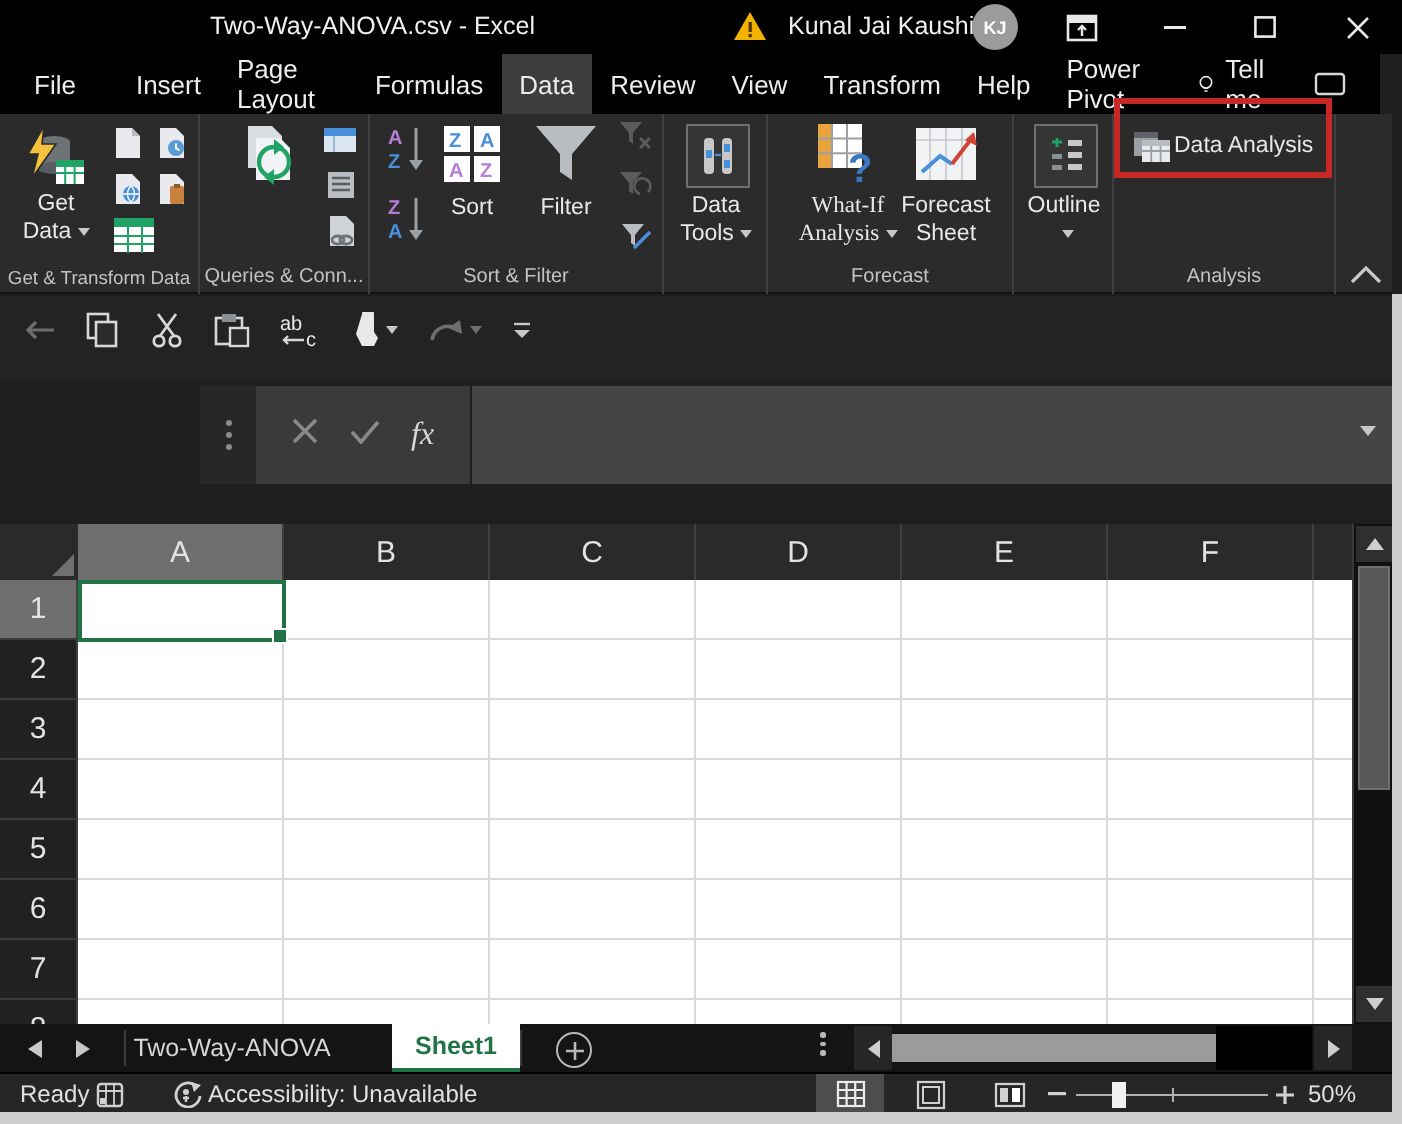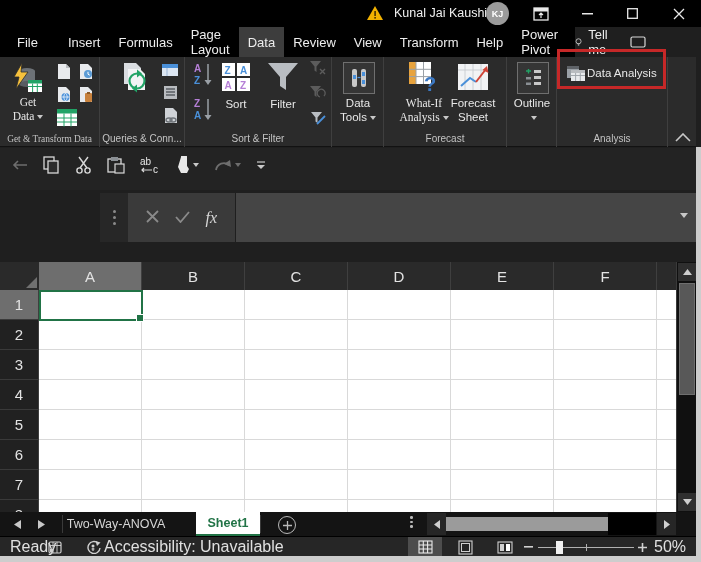--- a/index.html
+++ b/index.html
@@ -7,21 +7,21 @@
        font-family:"Liberation Sans",sans-serif;-webkit-font-smoothing:antialiased;}
   .abs{position:absolute;box-sizing:border-box;}
   
   .titlebar{left:0;top:0;width:701px;height:27px;background:#000;color:#f0f0f0;font-size:12.5px;}
   .titlebar .title{position:absolute;left:105px;top:6px;}
   .titlebar .user{position:absolute;left:394px;top:6px;}
   .avatar{position:absolute;left:486px;top:2px;width:23px;height:23px;border-radius:50%;
           background:#9b9b9b;color:#fff;font-size:9px;font-weight:bold;display:flex;align-items:center;justify-content:center;}
   .wc{position:absolute;top:0;width:34px;height:27px;display:flex;align-items:center;justify-content:center;}
   
-  .menubar{left:0;top:27px;width:575px;height:30px;background:#000;display:flex;align-items:stretch;color:#ededed;font-size:13px;}
+  .menubar{left:0;top:27px;width:690px;height:30px;background:#000;display:flex;align-items:stretch;color:#ededed;font-size:13px;}
   .mitem{display:flex;align-items:center;padding:0 9px;cursor:default;}
   .mitem.active{background:#3d3d3d;}
   .tellme{display:flex;align-items:center;gap:6px;padding:0 8px;justify-content:space-between;}
   .menuspacer{flex:1;}
   
   .ribbon{left:0;top:57px;width:696px;height:90px;background:#2b2b2b;border-bottom:1px solid #121212;}
   .rgroup{position:absolute;top:0;height:90px;border-right:1px solid #3f3f3f;box-sizing:border-box;}
   .glabel{position:absolute;bottom:3px;left:0;right:0;text-align:center;font-size:10px;color:#c3c3c3;white-space:nowrap;}
   .biglabel{position:absolute;text-align:center;color:#e8e8e8;font-size:11.5px;line-height:14px;white-space:nowrap;}
   .caret{display:inline-block;width:0;height:0;border-left:3px solid transparent;border-right:3px solid transparent;
@@ -75,38 +75,39 @@
   .tab{position:absolute;top:0;height:24px;display:flex;align-items:center;justify-content:center;}
   .tab.active{background:#fff;color:#217346;font-weight:bold;border-bottom:2px solid #217346;box-sizing:border-box;}
   .addsheet{position:absolute;left:278px;top:4px;width:16px;height:16px;border:1px solid #b9b9b9;border-radius:50%;
             display:flex;align-items:center;justify-content:center;}
   .tdots{position:absolute;left:410px;top:4px;display:flex;flex-direction:column;gap:2px;align-items:center;}
   .tdots i{width:2.5px;height:2.5px;border-radius:50%;background:#b9b9b9;}
   .hbtn{position:absolute;top:1px;width:19px;height:22px;background:#262626;display:flex;align-items:center;justify-content:center;}
   .hthumb{position:absolute;left:446px;top:5px;width:162px;height:14px;background:#9b9b9b;}
   .htrack{position:absolute;left:608px;top:1px;width:48px;height:22px;background:#000;}
   
-  .statusbar{left:0;top:536px;width:696px;height:20px;background:#262626;border-top:1px solid #000;color:#e0e0e0;font-size:16px;}
+  .statusbar{left:0;top:536px;width:696px;height:20px;background:#262626;border-top:1px solid #000;color:#e0e0e0;font-size:12px;}
   .sb{position:absolute;top:0;height:20px;display:flex;align-items:center;}
   .viewbtn{position:absolute;top:0;width:34px;height:20px;display:flex;align-items:center;justify-content:center;}
   .viewbtn.on{background:#4d4d4d;}
   .ztrack{position:absolute;left:538px;top:10px;width:96px;height:1px;background:#b0b0b0;}
   .ztick{position:absolute;left:586px;top:7px;width:1px;height:7px;background:#b0b0b0;}
   .zthumb{position:absolute;left:556px;top:4px;width:7px;height:13px;background:#f0f0f0;}
   
   .bottomstrip{left:0;top:556px;width:701px;height:6px;background:#cdcdcd;}
   .rightstrip{left:696px;top:147px;width:5px;height:409px;background:#cdcdcd;}
   .rededge{left:695px;top:148px;width:5px;height:29px;background:#c62828;}
 </style>
 </head>
 <body>
 
 <div id="app">
 
   <div class="abs titlebar">
+    <span class="title">Two-Way-ANOVA.csv  -  Excel</span>
     <span class="abs" style="left:366px;top:5px;">
       <svg width="18" height="16" viewBox="0 0 18 16">
           <polygon points="9,1 17,15 1,15" fill="#f2b200"></polygon>
           <rect x="8.3" y="6" width="1.6" height="5" fill="#4a3200"></rect>
           <rect x="8.3" y="12" width="1.6" height="1.6" fill="#4a3200"></rect>
         </svg>
     </span>
     <span class="user">Kunal Jai Kaushik</span>
     <div class="avatar">KJ</div>
     <div class="wc" style="left:524px;">
@@ -129,22 +130,22 @@
     <div class="wc" style="left:662px;">
       <svg width="12" height="12" viewBox="0 0 12 12">
           <path d="M1 1 L11 11 M11 1 L1 11" stroke="#e8e8e8" stroke-width="1.3"></path>
         </svg>
     </div>
   </div>
 
   <div class="abs menubar">
     <span class="mitem" style="margin-left:8px">File</span>
     <span class="mitem" style="margin-left:12px">Insert</span>
+    <span class="mitem">Page Layout</span>
     <span class="mitem">Formulas</span>
-    <span class="mitem">Page Layout</span>
     <span class="mitem active">Data</span>
     <span class="mitem">Review</span>
     <span class="mitem">View</span>
     <span class="mitem">Transform</span>
     <span class="mitem">Help</span>
     <span class="mitem">Power Pivot</span>
     <span class="tellme">
       <svg width="12" height="15" viewBox="0 0 12 15">
           <circle cx="6" cy="5.5" r="4.3" fill="none" stroke="#e8e8e8" stroke-width="1.2"></circle>
           <path d="M4.5 10 L7.5 10 M4.8 12 L7.2 12" stroke="#e8e8e8" stroke-width="1.2"></path>
@@ -154,21 +155,21 @@
     <span class="menuspacer"></span>
     <span class="mitem" style="margin-right:8px">
       <svg width="16" height="13" viewBox="0 0 16 13">
           <rect x="1" y="1" width="14" height="10" rx="1.5" fill="none" stroke="#d8d8d8" stroke-width="1.2"></rect>
         </svg>
     </span>
   </div>
 
   <div class="abs ribbon">
 
-    <div class="rgroup" style="left:0;width:100px;font-family:Liberation Serif, serif;">
+    <div class="rgroup" style="left:0;width:100px;">
       <div class="iconbox" style="left:8px;top:4px;width:38px;height:36px;">
         <svg width="34" height="34" viewBox="0 0 34 34">
           <ellipse cx="17" cy="9" rx="8" ry="3" fill="#6d7277"></ellipse>
             <rect x="9" y="9" width="16" height="13" fill="#6d7277"></rect>
             <ellipse cx="17" cy="22" rx="8" ry="3" fill="#585d62"></ellipse>
           <polygon points="12,1 4,15 9,15 6,27 18,10 11,10" fill="#f6c13d" stroke="#2b2b2b" stroke-width="0.8"></polygon>
           <rect x="18" y="18" width="14" height="12" fill="#fff"></rect>
             <rect x="18" y="18" width="14" height="3.5" fill="#21a366"></rect>
           <path d="M18 24.5 h14 M22.6 21.5 v8.5 M27.3 21.5 v8.5" stroke="#21a366" stroke-width="1"></path>
         </svg>

